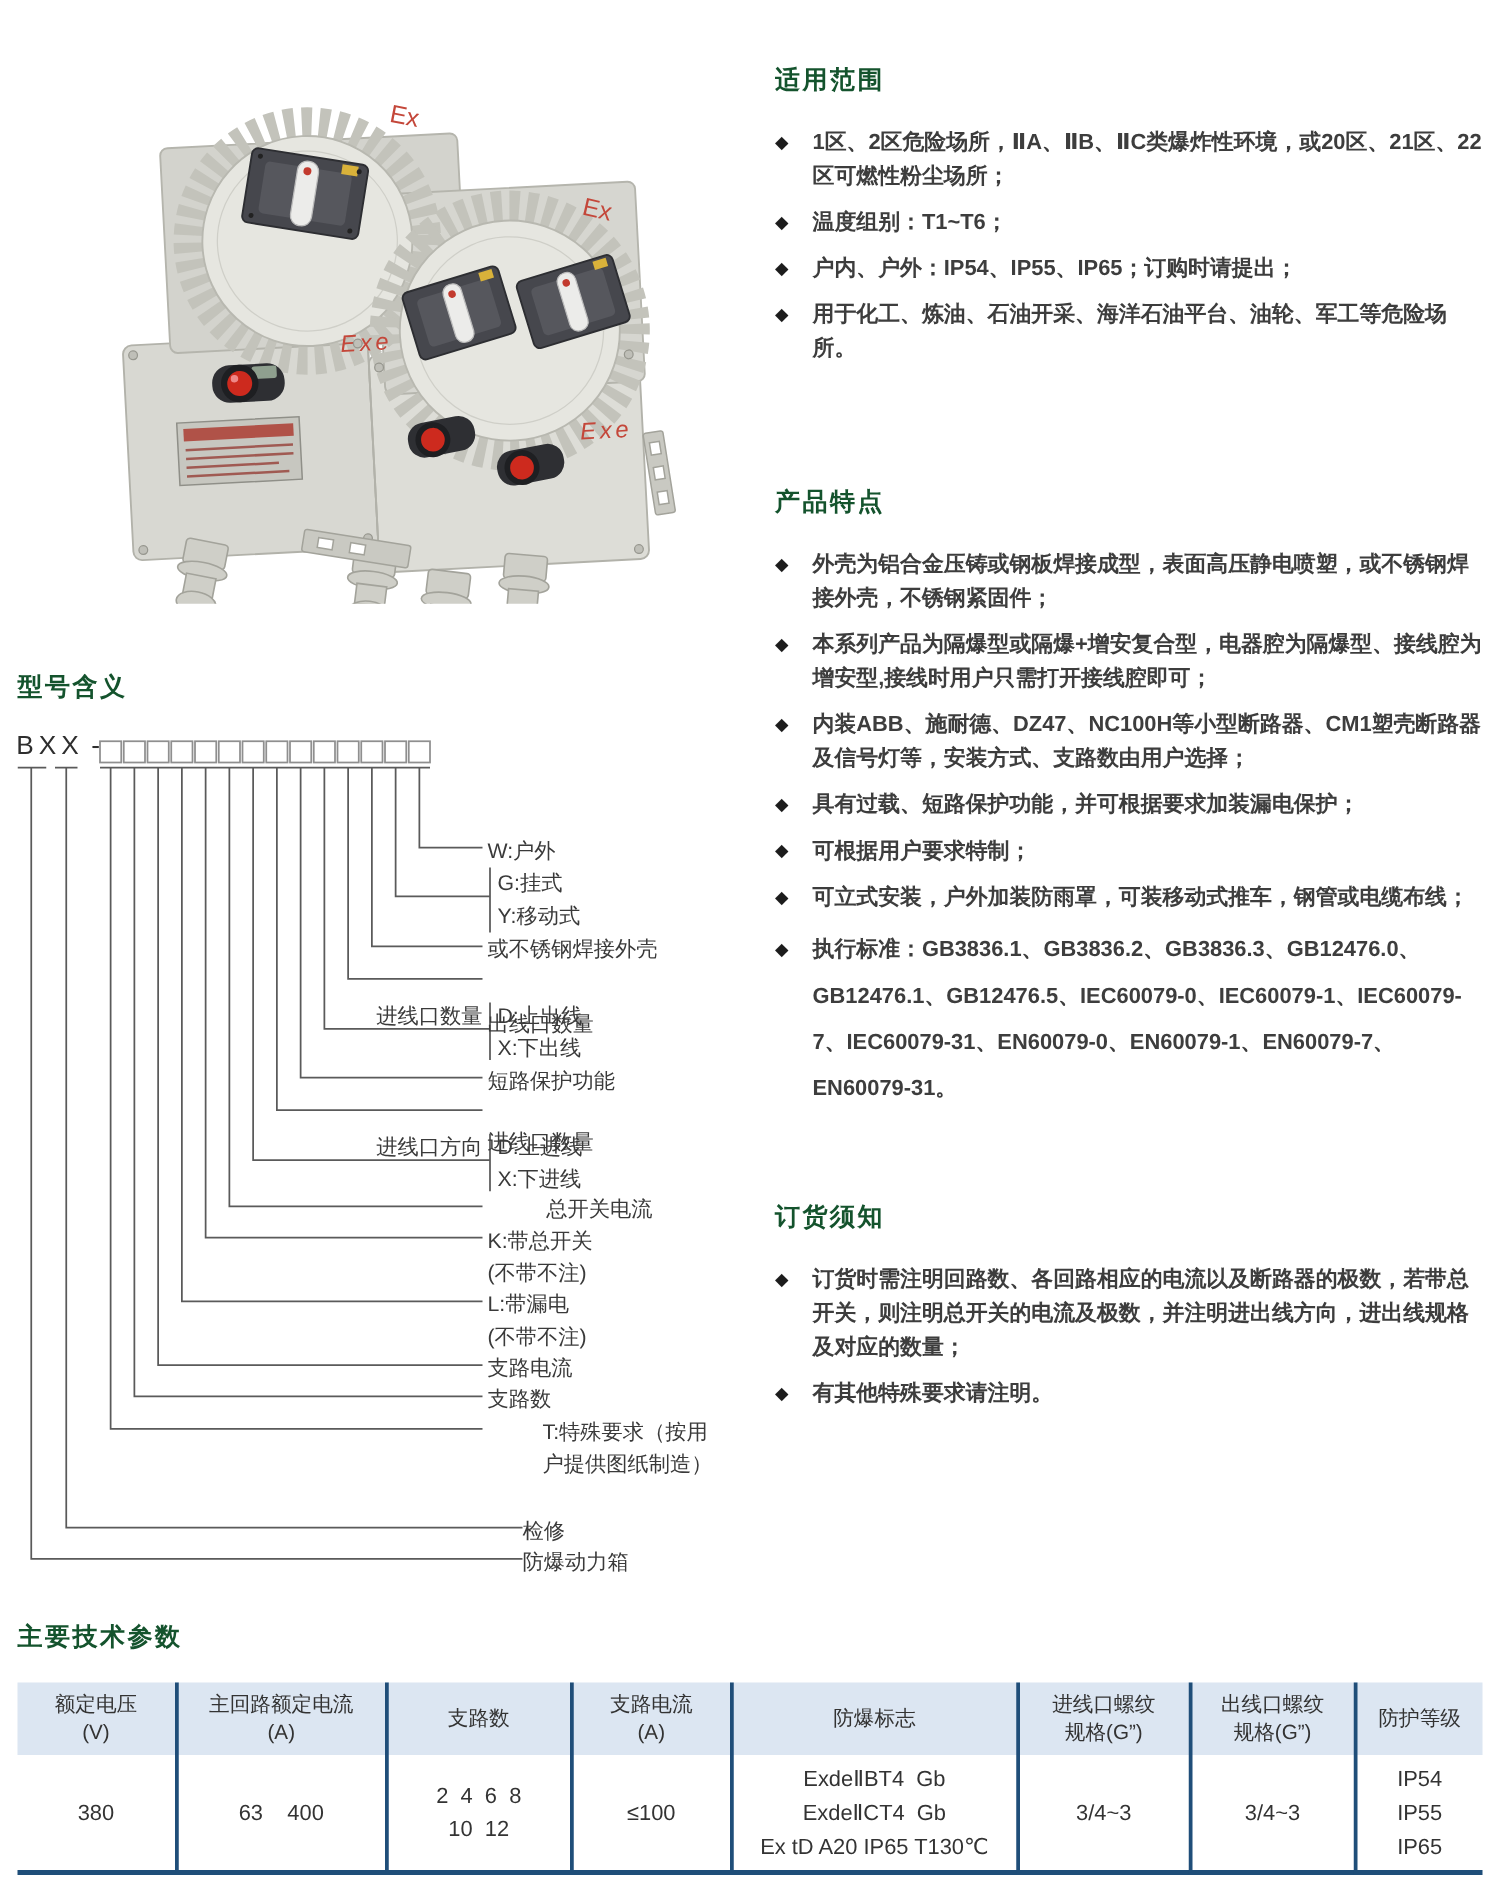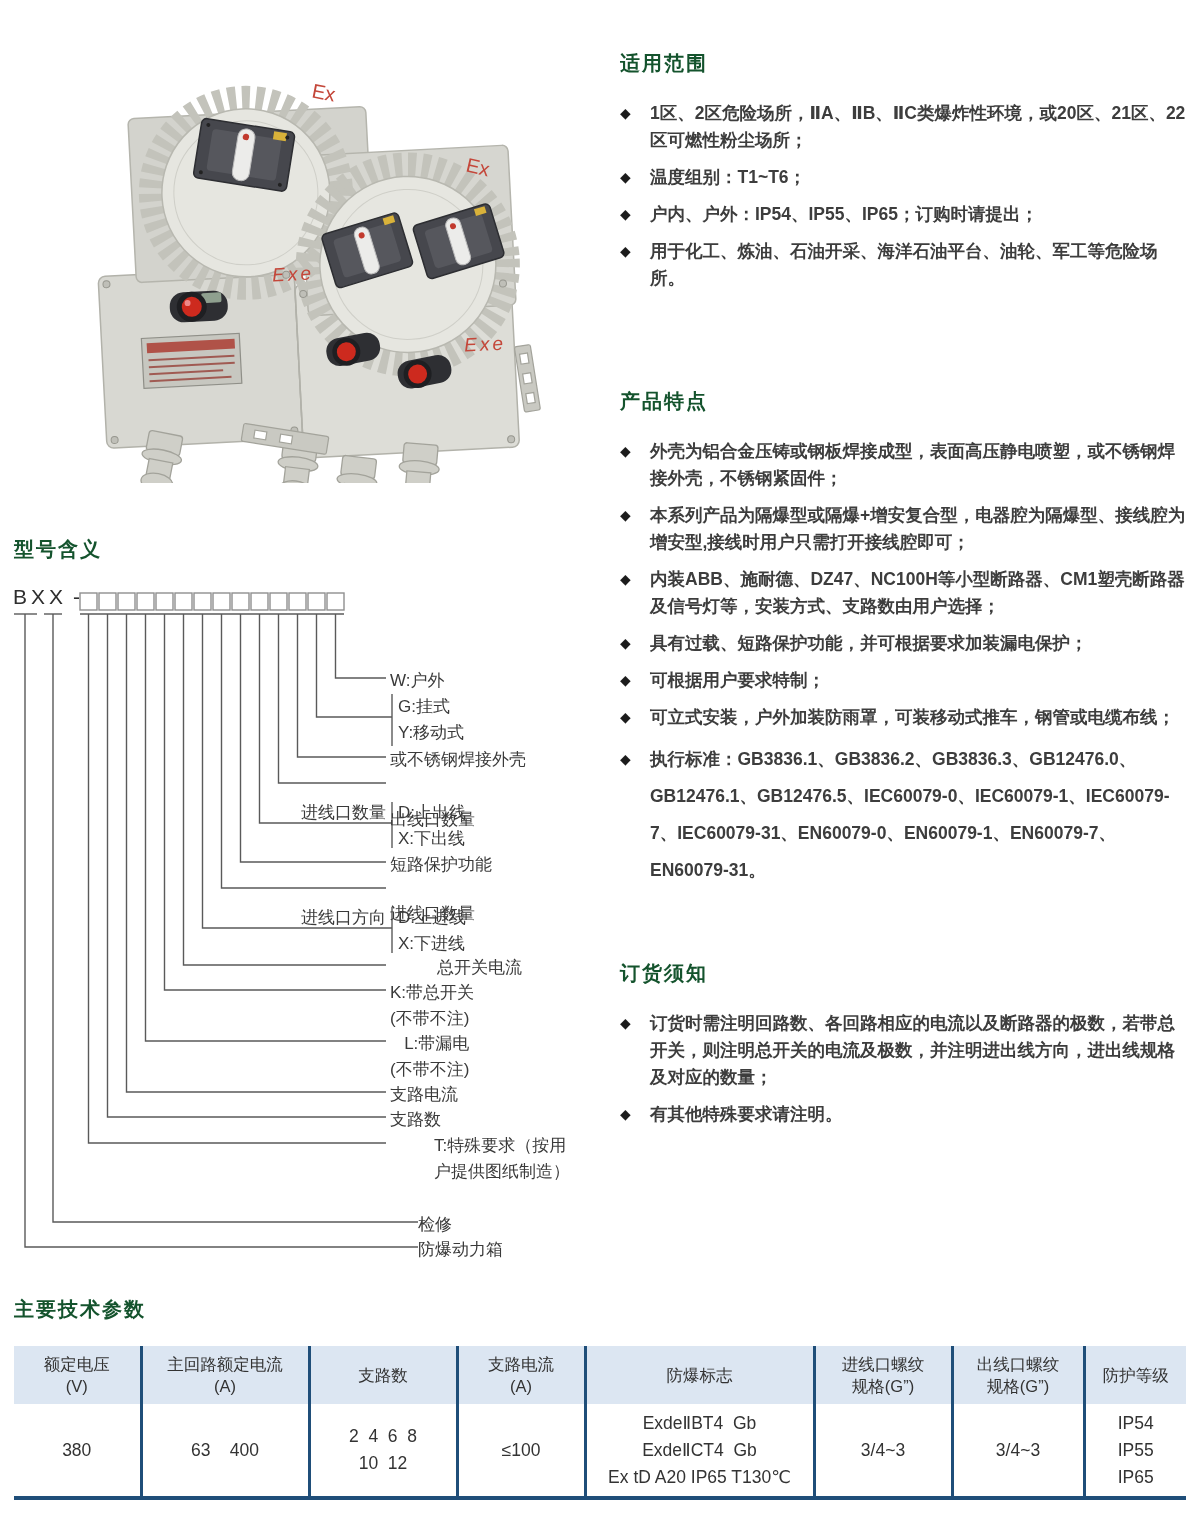--- a/index.html
+++ b/index.html
@@ -303,21 +303,21 @@
 <div class="mlabel" style="left:398px;top:800px;">D:上出线
 X:下出线</div>
 <div class="mlabel" style="left:390px;top:852px;">短路保护功能</div>
 <div class="mlabel" style="left:390px;top:878px;margin-top:23px;">进线口数量</div>
 <div class="mlabel ralign" style="left:266px;top:905px;">进线口方向</div>
 <div class="mlabel" style="left:398px;top:905px;">D:上进线
 X:下进线</div>
 <div class="mlabel" style="left:390px;top:955px;margin-left:47px;">总开关电流</div>
 <div class="mlabel" style="left:390px;top:980px;">K:带总开关
 (不带不注)</div>
-<div class="mlabel" style="left:390px;top:1031px;text-align:right;">L:带漏电
+<div class="mlabel" style="left:390px;top:1031px;">L:带漏电
 (不带不注)</div>
 <div class="mlabel" style="left:390px;top:1082px;">支路电流</div>
 <div class="mlabel" style="left:390px;top:1107px;">支路数</div>
 <div class="mlabel" style="left:390px;top:1133px;margin-left:44px;">T:特殊要求（按用
 户提供图纸制造）</div>
 <div class="mlabel" style="left:418px;top:1212px;">检修</div>
 <div class="mlabel" style="left:418px;top:1237px;">防爆动力箱</div>
 
 <div class="abs sec-title" style="left:14px;top:1296px;">主要技术参数</div>
 

